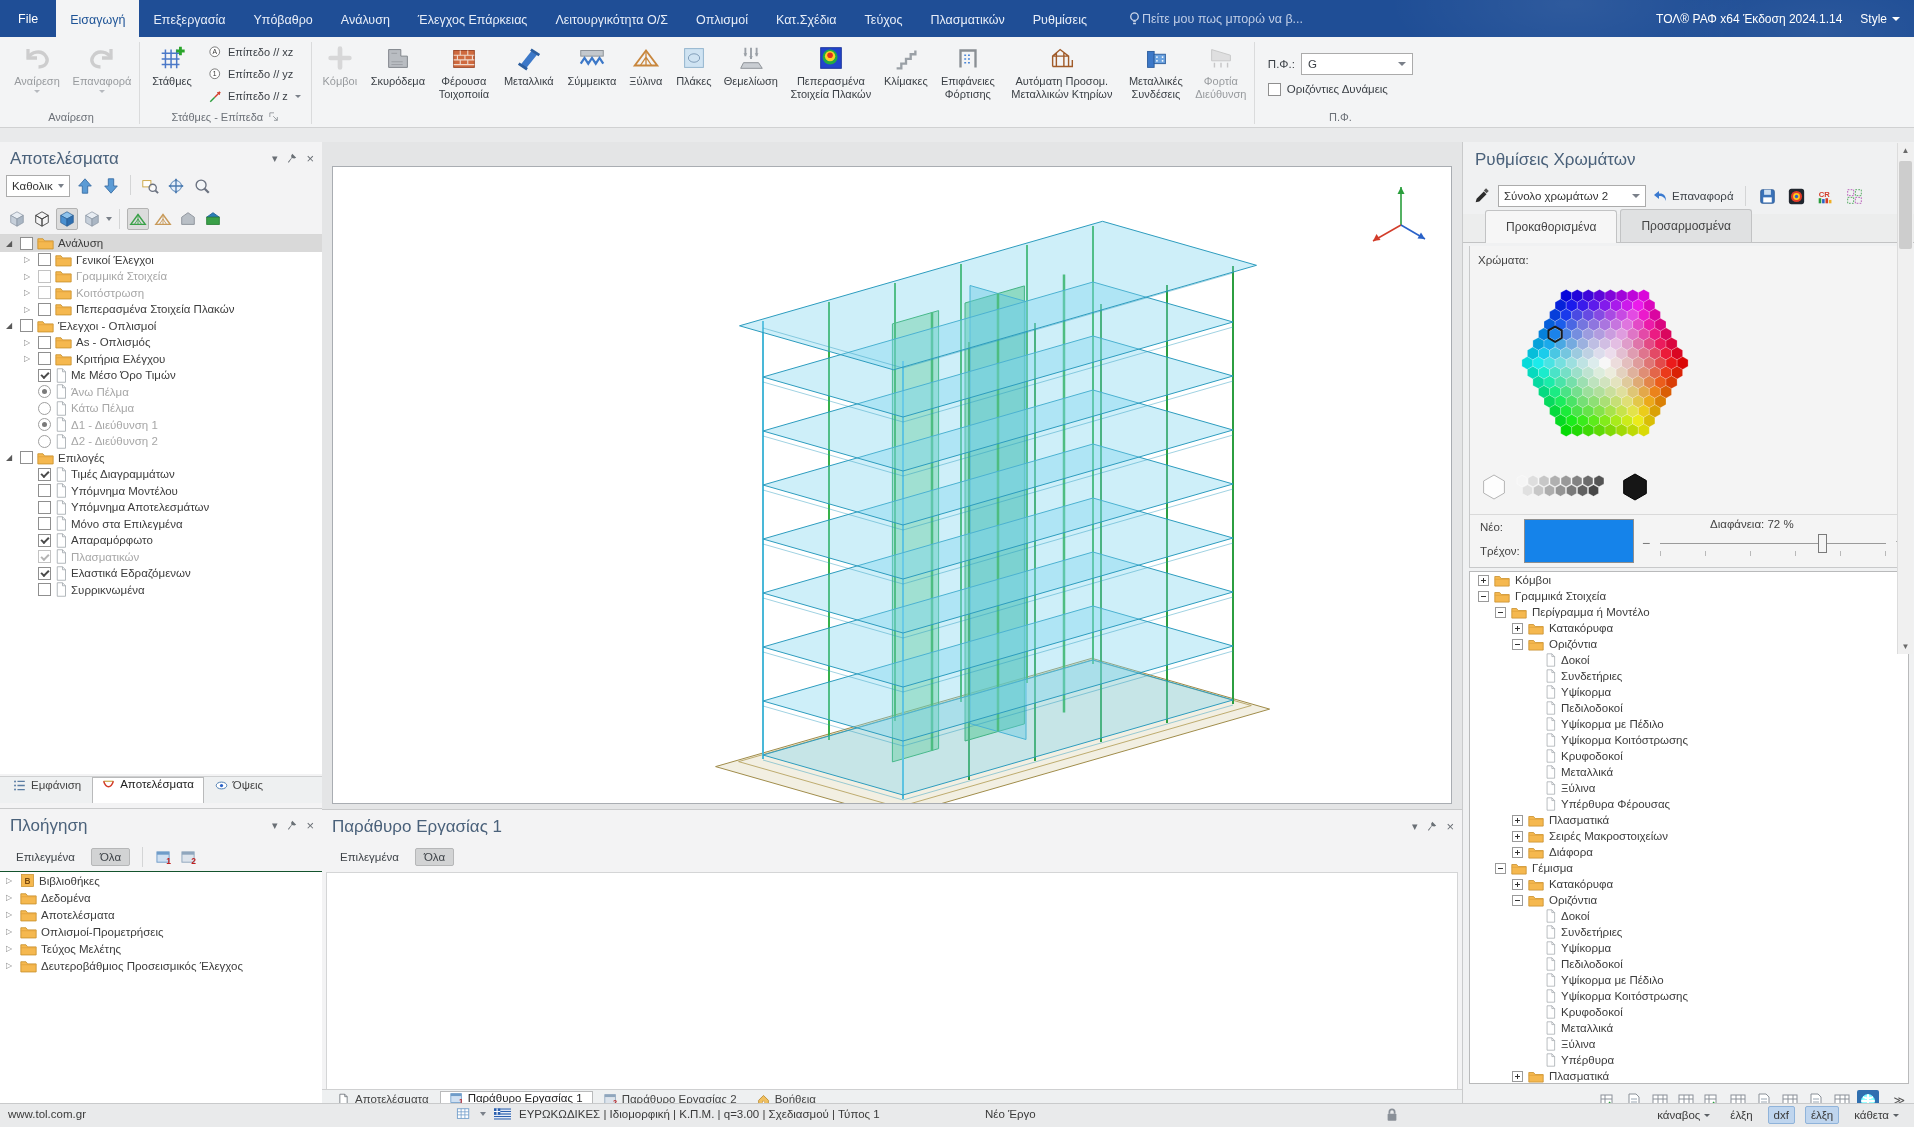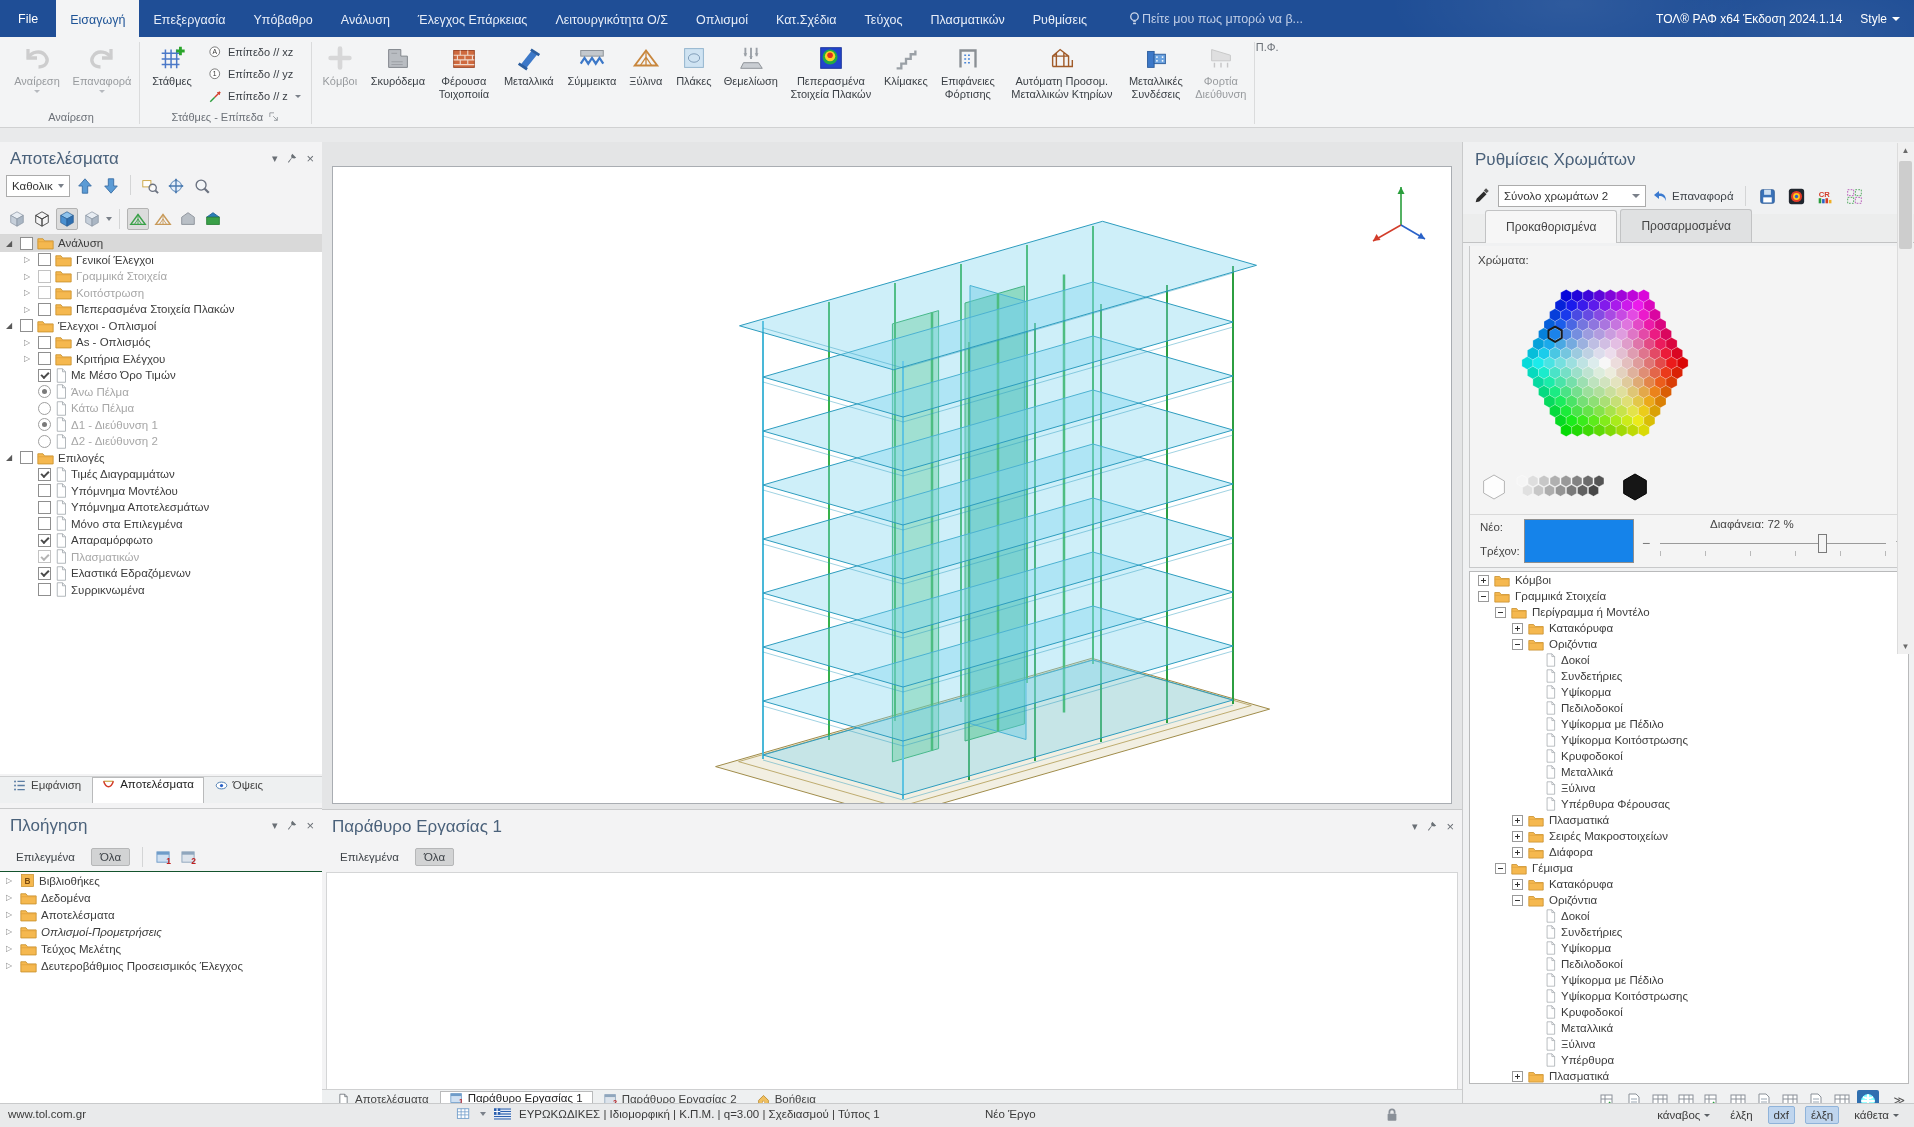--- a/index.html
+++ b/index.html
@@ -634,20 +634,35 @@
           <svg class="ric">
             <use href="#i-loads"></use>
           </svg>
           <span class="rlabel">Φορτία Διεύθυνση</span>
         </div>
       </div>
   </div>
   <div class="rsep"></div>
 
   <div class="rgroup">
+    <div class="rg-body">
+      <div class="pf-body">
+        <div class="pf-row">
+          <span>Π.Φ.:</span>
+          <span class="pf-combo">
+              <span>G</span>
+              <span class="caret-dn" style="color:#7a8089"></span>
+            </span>
+        </div>
+        <div class="pf-row">
+          <span class="cbx"></span>
+          <span>Οριζόντιες Δυνάμεις</span>
+        </div>
+      </div>
+    </div>
     <div class="rg-label">Π.Φ.</div>
   </div>
 </div>
 
 <div class="main">
 
   <div class="leftcol">
     <div class="results">
       <div class="panel-title">
         <span class="pt-text">Αποτελέσματα</span>
@@ -1028,21 +1043,21 @@
           </div>
           <div class="titem kind-folder ctrl-no exp-closed sel" style="background: var(--selbg); --d: 0;">
             <span class="texp"></span>
 
             <svg class="tic ic-folder" width="17" height="14">
               <use href="#i-folder"></use>
             </svg>
 
             <span class="tlabel">Αποτελέσματα</span>
           </div>
-          <div class="titem kind-folder ctrl-no exp-closed" style="background: var(--selbg); font-style: italic; --d: 0;">
+          <div class="titem kind-folder ctrl-no exp-closed" style="background: var(--selbg); --d: 0;">
             <span class="texp"></span>
 
             <svg class="tic ic-folder" width="17" height="14">
               <use href="#i-folder"></use>
             </svg>
 
             <span class="tlabel">Οπλισμοί-Προμετρήσεις</span>
           </div>
           <div class="titem kind-folder ctrl-no exp-closed" style="background: var(--selbg); --d: 0;">
             <span class="texp"></span>

